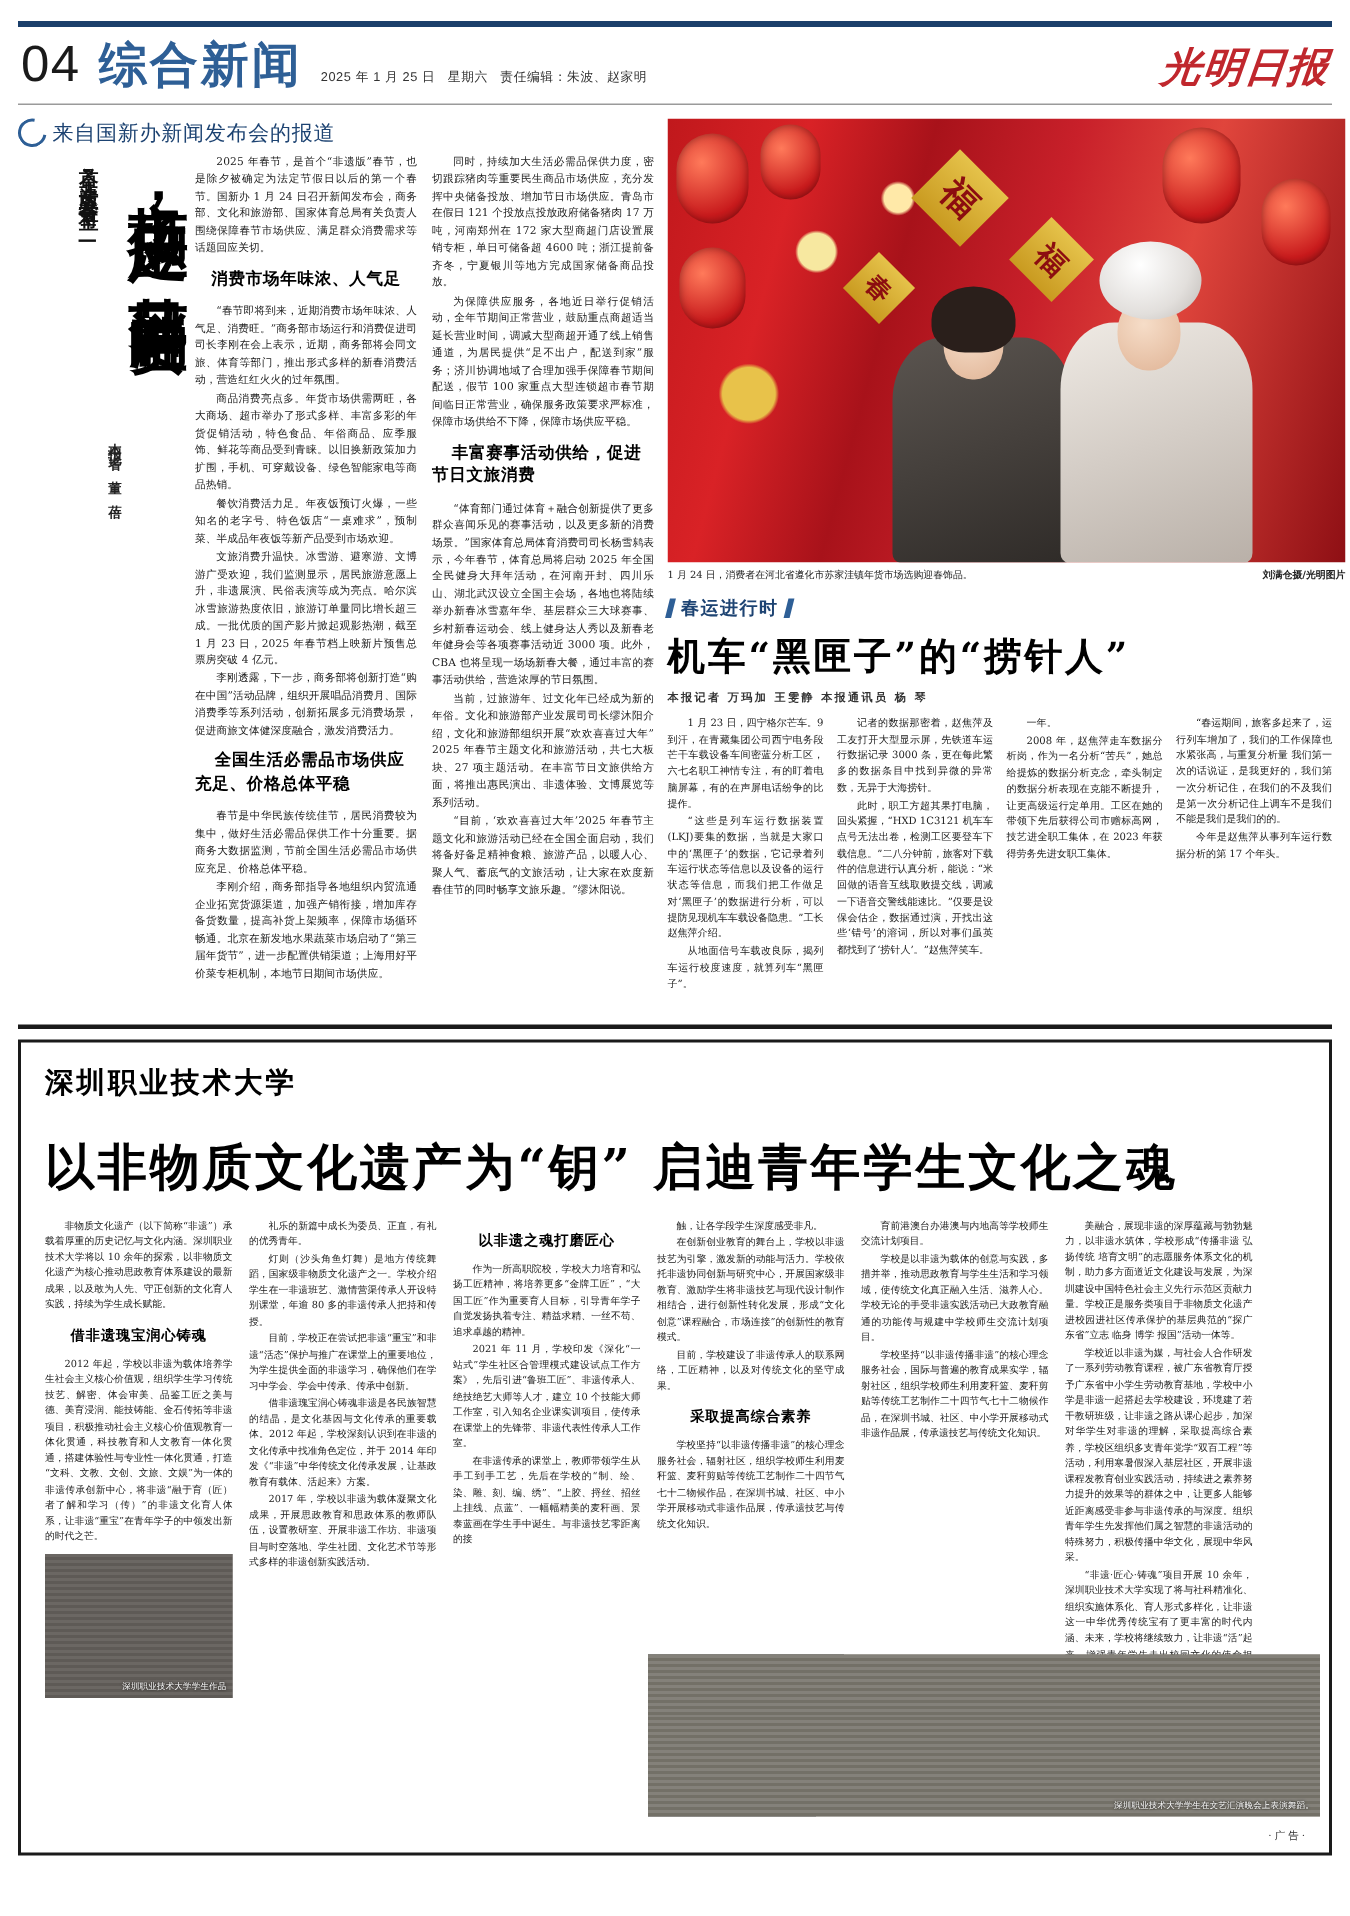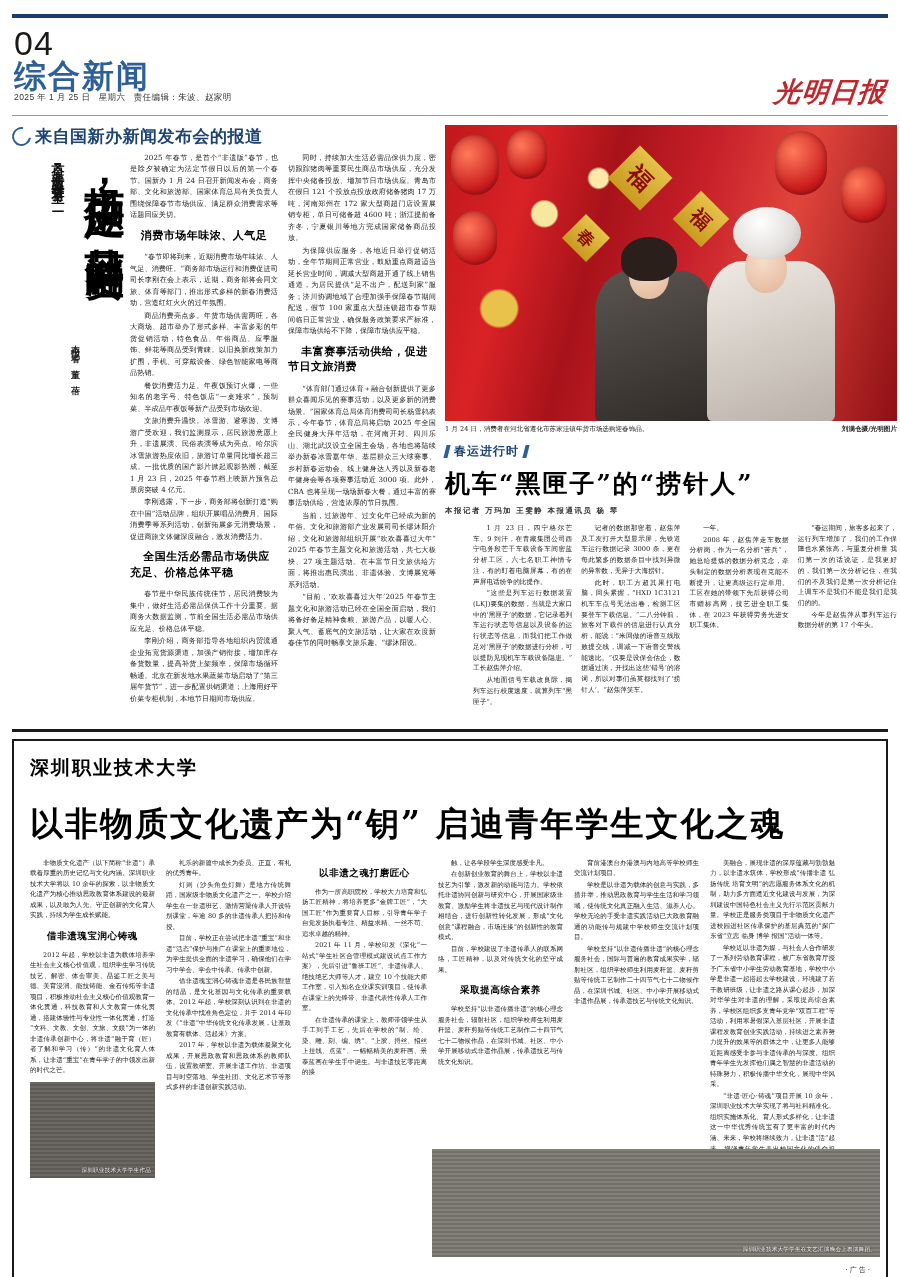--- a/index.html
+++ b/index.html
@@ -10,77 +10,77 @@
     color:#111;
     -webkit-font-smoothing:antialiased;
   }
   .page{position:relative;width:900px;height:1277px;box-sizing:border-box;padding:0 12px;}
 
   
   .topbar{height:4px;background:#1b3f6b;margin:14px 0 0 0;}
 
   
   .masthead{display:flex;align-items:flex-end;justify-content:space-between;padding:8px 2px 6px 2px;}
-  .mh-left{display:flex;align-items:baseline;gap:0;flex-direction:column;}
+  .mh-left{display:flex;align-items:baseline;gap:12px;}
   .folio{font-size:34px;font-weight:400;letter-spacing:1px;color:#1a1a1a;line-height:1;font-family:"Liberation Sans",sans-serif;}
   .section-name{font-size:32px;font-weight:700;color:#2e5f96;letter-spacing:2px;line-height:1;
     font-family:"DejaVu Sans","Liberation Sans",sans-serif;}
   .dateline{font-size:8.5px;color:#333;letter-spacing:.4px;padding-bottom:3px;font-family:"Liberation Sans",sans-serif;}
   .mh-right{text-align:right;padding-bottom:2px;}
   .nameplate{font-size:27px;color:#c0272d;font-family:"DejaVu Serif",serif;font-weight:700;
     font-style:italic;letter-spacing:1px;line-height:1;transform:skewX(-6deg);}
   .rule-thin{height:1px;background:#9a9a9a;margin:2px 0 0 0;}
 
   
   .top-zone{display:flex;gap:9px;margin-top:9px;height:596px;}
   .left-pack{width:424px;display:flex;flex-direction:column;}
   .right-pack{width:452px;display:flex;flex-direction:column;}
 
   .kicker{display:flex;align-items:center;gap:4px;margin-bottom:4px;}
   .kicker .swoosh{
     width:15px;height:15px;border:2.4px solid #2e5f96;border-radius:50%;
     border-right-color:transparent;transform:rotate(-35deg);flex:none;}
-  .kicker .ktext{font-size:17px;font-weight:700;color:#1d4372;letter-spacing:.5px;
+  .kicker .ktext{font-size:14px;font-weight:400;color:#1d4372;letter-spacing:.5px;
     font-family:"DejaVu Sans","Liberation Sans",sans-serif;}
 
   
   .hl-zone{display:flex;flex-direction:row-reverse;gap:2px;height:560px;width:120px;float:left;}
   .head-area{display:flex;gap:4px;}
   .v-text{writing-mode:vertical-rl;text-orientation:upright;}
   .shoulder{font-size:13px;font-weight:700;letter-spacing:3px;color:#111;
     font-family:"DejaVu Sans","Liberation Sans",sans-serif;height:300px;}
   .main-head{font-size:40px;font-weight:700;letter-spacing:4px;line-height:1.06;color:#000;
     font-family:"DejaVu Serif","Liberation Serif",serif;height:540px;}
   .byline-v{font-size:9px;letter-spacing:3px;color:#222;margin-top:186px;
     font-family:"DejaVu Serif",serif;font-weight:700;}
 
   .story-cols{display:flex;gap:10px;flex:1;}
   .col{width:148px;}
   .col p{margin:0 0 1px 0;font-size:7.1px;line-height:1.62;text-align:justify;text-indent:2em;
     color:#1a1a1a;font-family:"DejaVu Serif","Liberation Serif",serif;letter-spacing:.1px;}
   .subhead{font-size:11px;font-weight:700;text-align:center;margin:8px 0 7px 0;line-height:1.4;
-    letter-spacing:.5px;color:#000;font-family:Liberation Mono, monospace;}
+    letter-spacing:.5px;color:#000;font-family:Liberation Sans, sans-serif;}
   .subhead.l{text-align:left;text-indent:1.2em;}
 
   
   .photo-main{width:452px;height:296px;position:relative;overflow:hidden;border:0;}
   .photo-cap{display:flex;justify-content:space-between;font-size:6.6px;color:#222;margin-top:4px;
     font-family:"DejaVu Serif",serif;}
   .photo-cred{font-weight:700;}
 
   .sec-tag{display:flex;align-items:center;gap:5px;margin:9px 0 5px 0;}
   .sec-tag .bar{width:4px;height:13px;background:#2e5f96;transform:skewX(-14deg);}
   .sec-tag .t{font-size:12px;font-weight:700;color:#1d4372;letter-spacing:1px;
     font-family:"DejaVu Sans","Liberation Sans",sans-serif;}
 
   .head2{font-size:25px;font-weight:700;letter-spacing:2px;color:#000;margin:2px 0 6px 0;
     font-family:"DejaVu Serif","Liberation Serif",serif;}
   .byline2{font-size:7.4px;color:#333;margin-bottom:7px;letter-spacing:1.6px;font-weight:700;
     font-family:"DejaVu Serif",serif;}
-  .cols4{display:flex;gap:9px;margin-left:28px;}
+  .cols4{display:flex;gap:9px;}
   .cols4 .col4{width:104px;}
   .cols4 .col4 p{margin:0 0 1px 0;font-size:6.7px;line-height:1.6;text-align:justify;text-indent:2em;
     color:#1a1a1a;font-family:"DejaVu Serif",serif;}
 
   
   .half-div{height:3px;background:#1a1a1a;margin:8px 0 0 0;}
 
   
   .bottom{border:2.5px solid #1a1a1a;margin-top:7px;padding:14px 16px 8px 16px;height:544px;box-sizing:border-box;position:relative;}
   .univ{font-size:19px;font-weight:700;letter-spacing:2px;color:#000;

